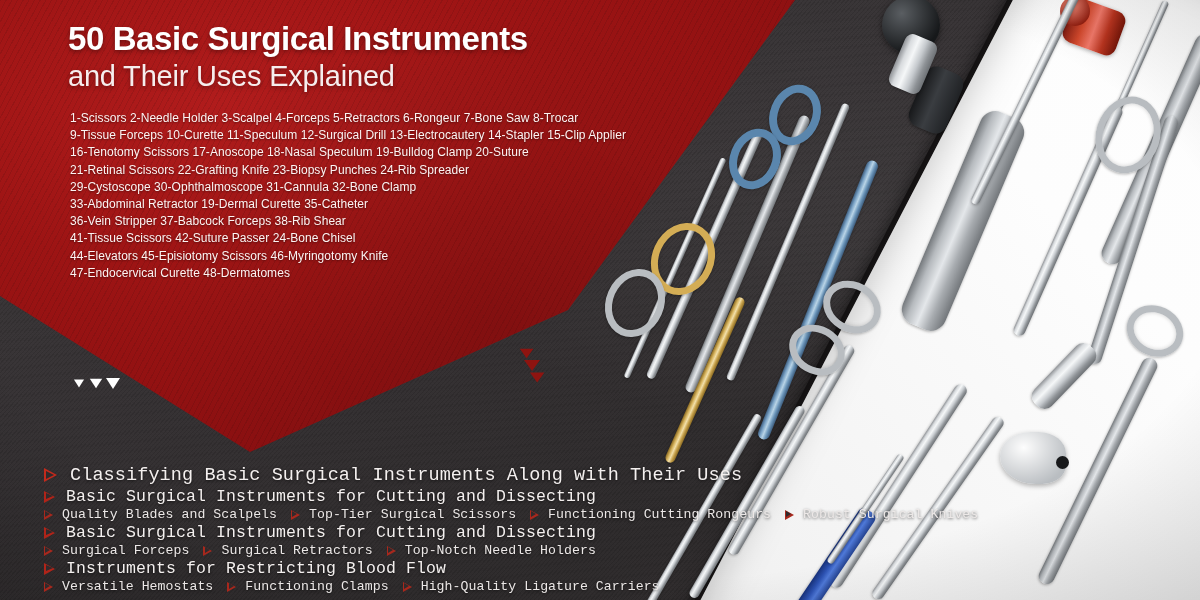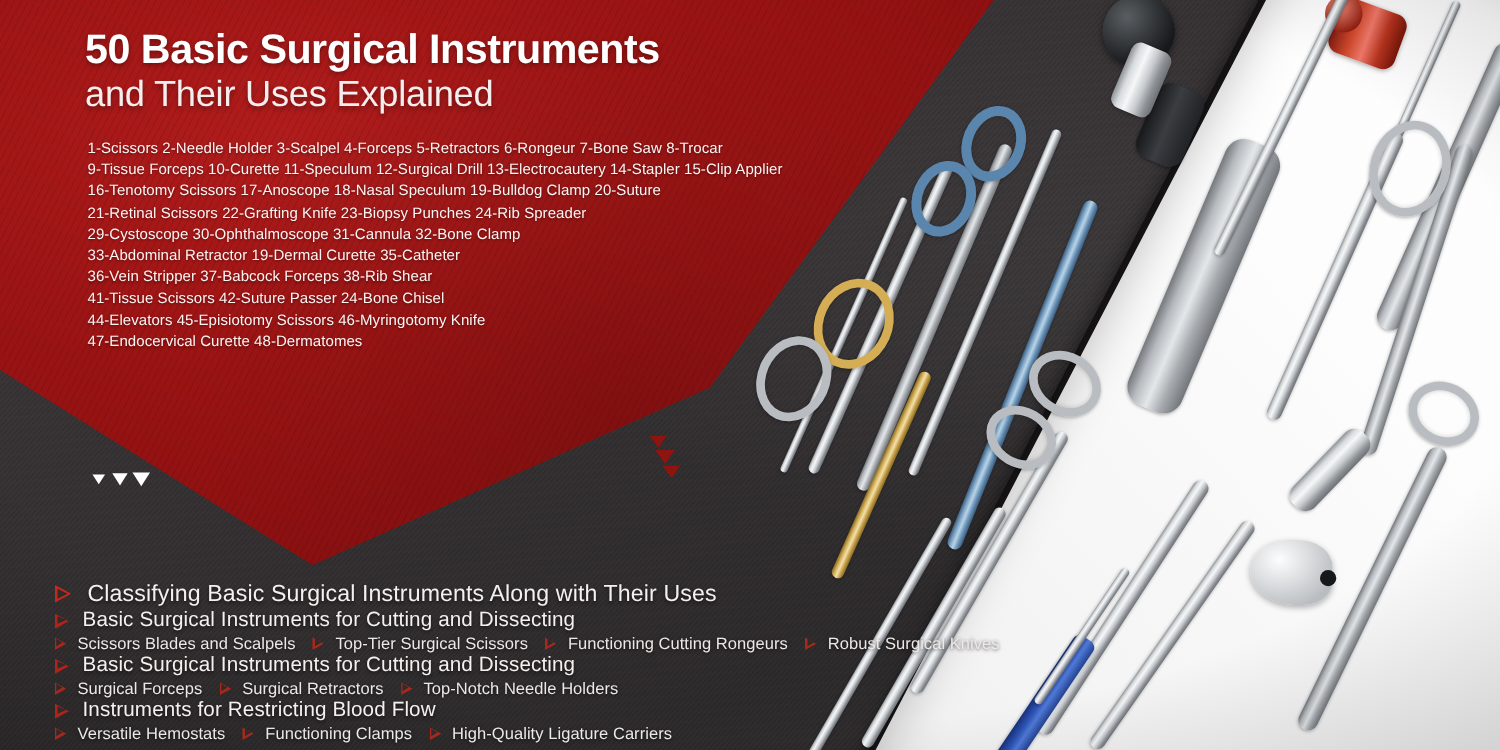--- a/index.html
+++ b/index.html
@@ -226,20 +226,21 @@
   }
   .toc-row.lvl3 .bullet-wrap::after {
     left:1.4px; top:2.6px;
     border-top:3px solid transparent; border-bottom:3px solid transparent;
     border-left:5.6px solid #2f2b2d;
   }
 
   .toc-text {
     color:#f4f0ef;
     text-shadow:0 1px 3px rgba(0,0,0,.6);
+    font-family:Liberation Mono, monospace;
   }
   .toc-row.lvl1 .toc-text { font-size:18.5px; letter-spacing:.1px; }
   .toc-row.lvl2 .toc-text { font-size:16.5px; letter-spacing:.1px; }
   .toc-row.lvl3 .toc-text { font-size:13.2px; letter-spacing:.05px; color:#ece8e7; }
 
   .toc-sub-group { display:flex; align-items:center; }
   .toc-sub-group + .toc-sub-group { margin-left:14px; }
 
   
   .vignette {
@@ -348,21 +349,21 @@
         <span class="bullet-wrap"></span>
         <span class="toc-text">Classifying Basic Surgical Instruments Along with Their Uses</span>
       </div>
       <div class="toc-row lvl2">
         <span class="bullet-wrap"></span>
         <span class="toc-text">Basic Surgical Instruments for Cutting and Dissecting</span>
       </div>
       <div class="toc-row lvl3">
         <span class="toc-sub-group">
           <span class="bullet-wrap"></span>
-          <span class="toc-text">Scissors Blades and Scalpels</span>
+          <span class="toc-text">Quality Blades and Scalpels</span>
         </span>
         <span class="toc-sub-group">
           <span class="bullet-wrap"></span>
           <span class="toc-text">Top-Tier Surgical Scissors</span>
         </span>
         <span class="toc-sub-group">
           <span class="bullet-wrap"></span>
           <span class="toc-text">Functioning Cutting Rongeurs</span>
         </span>
         <span class="toc-sub-group">

